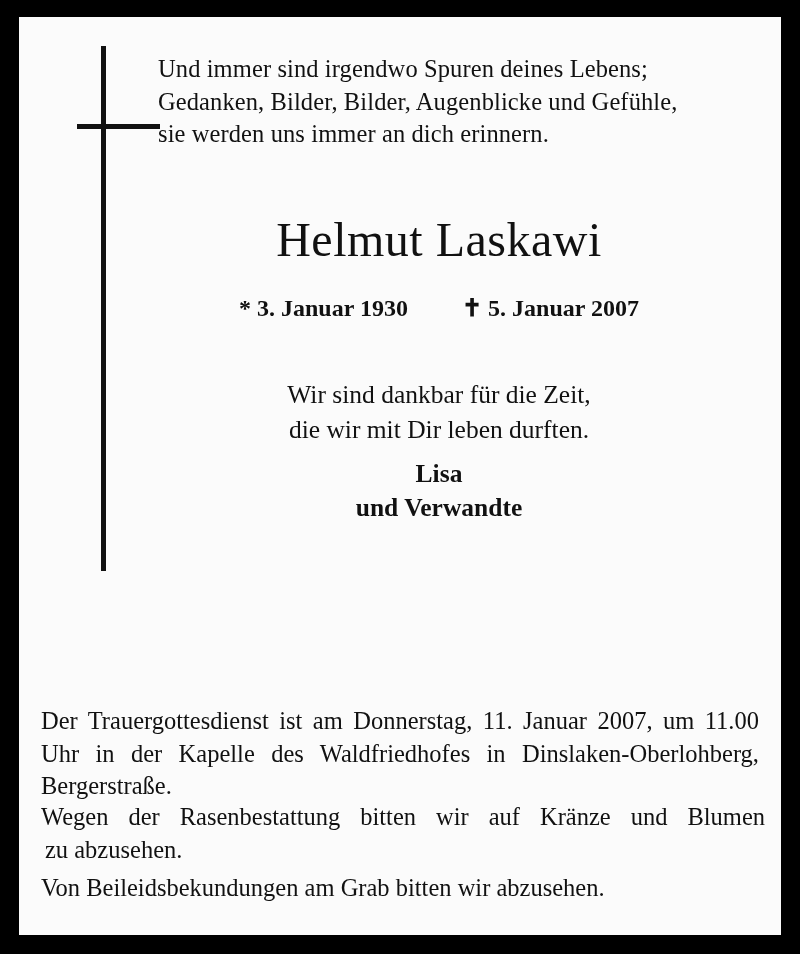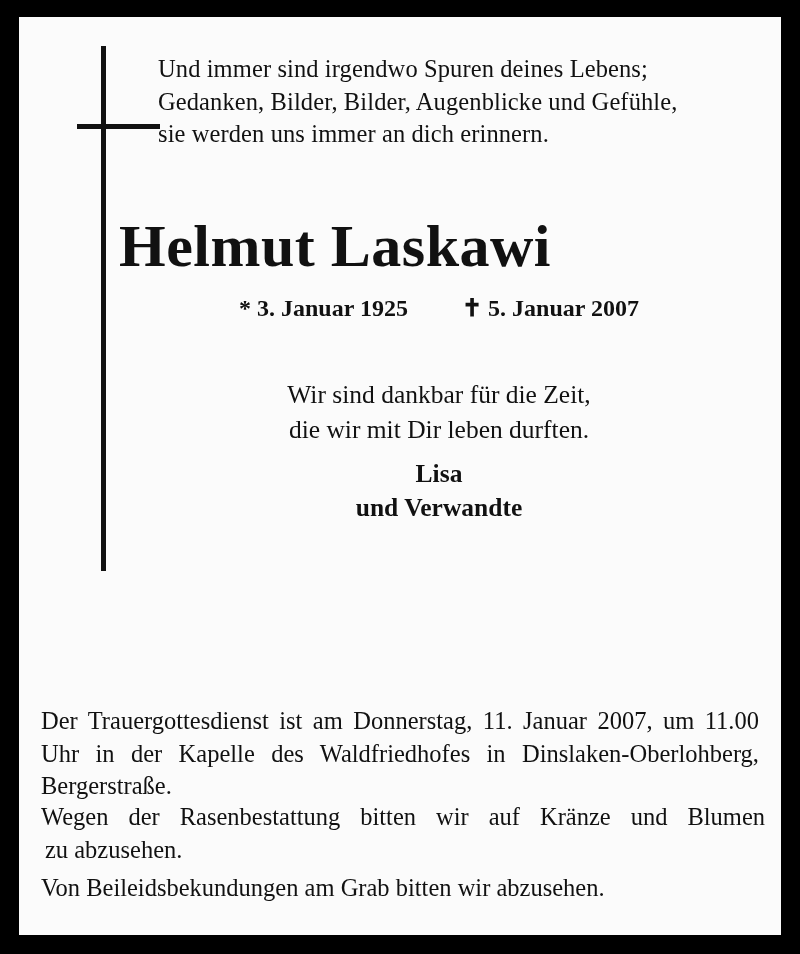--- a/index.html
+++ b/index.html
@@ -62,23 +62,23 @@
     letter-spacing: 0.1px;
   }
   .verse div {
     white-space: nowrap;
   }
   .name {
     position: absolute;
     left: 100px;
     top: 195px;
     width: 640px;
-    text-align: left;
-    font-size: 60px;
-    font-weight: bold;
+    text-align: center;
+    font-size: 48px;
+    font-weight: normal;
     letter-spacing: 0.5px;
   }
   .dates {
     position: absolute;
     left: 100px;
     top: 277px;
     width: 640px;
     text-align: center;
     font-size: 24px;
     font-weight: bold;
@@ -157,21 +157,21 @@
 
     <div class="verse">
       <div>Und immer sind irgendwo Spuren deines Lebens;</div>
       <div>Gedanken, Bilder, Bilder, Augenblicke und Gefühle,</div>
       <div>sie werden uns immer an dich erinnern.</div>
     </div>
 
     <div class="name">Helmut Laskawi</div>
 
     <div class="dates">
-      <span class="birth">* 3. Januar 1925</span>
+      <span class="birth">* 3. Januar 1930</span>
       <span class="death">✝ 5. Januar 2007</span>
     </div>
 
     <div class="thanks">
       <div>Wir sind dankbar für die Zeit,</div>
       <div>die wir mit Dir leben durften.</div>
     </div>
 
     <div class="family">
       <div>Lisa</div>

